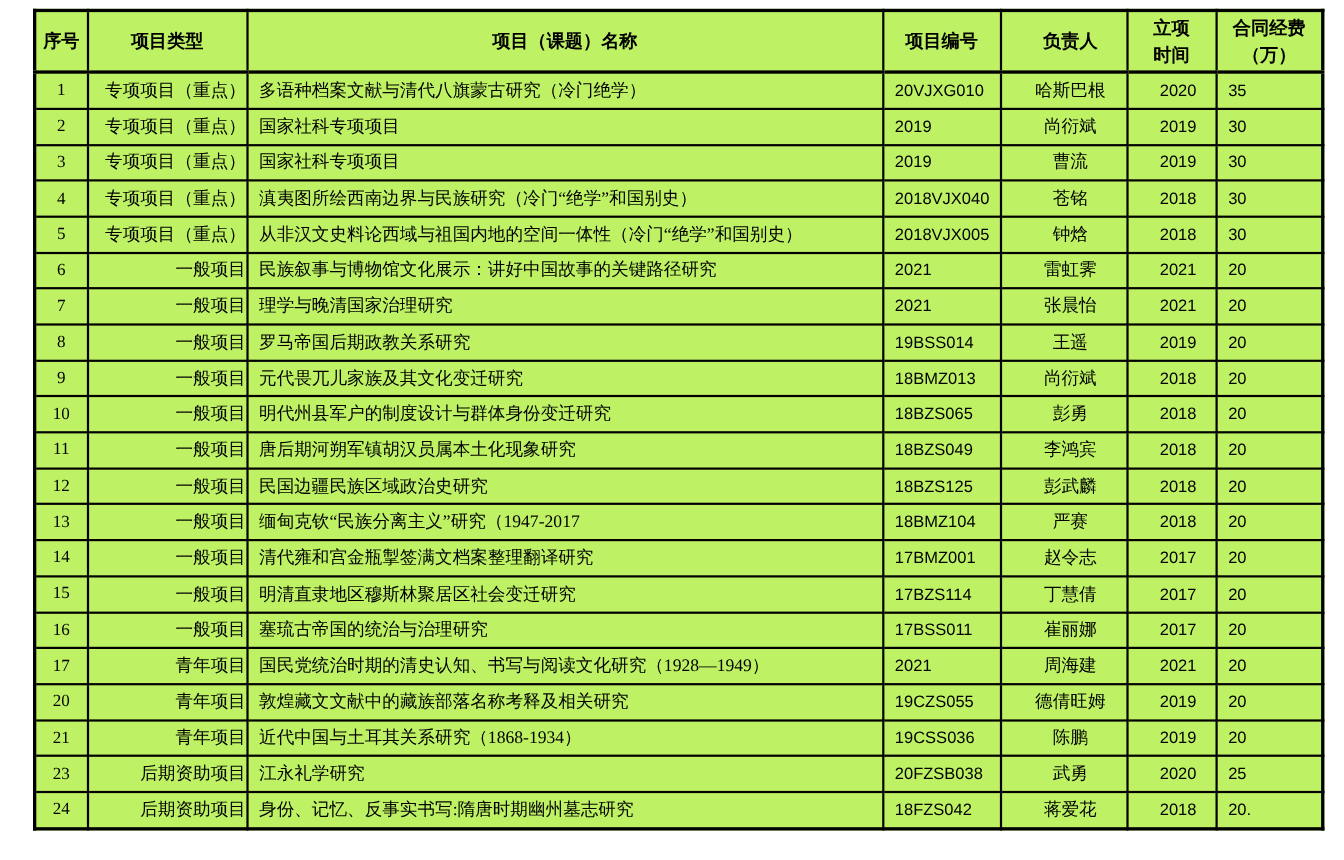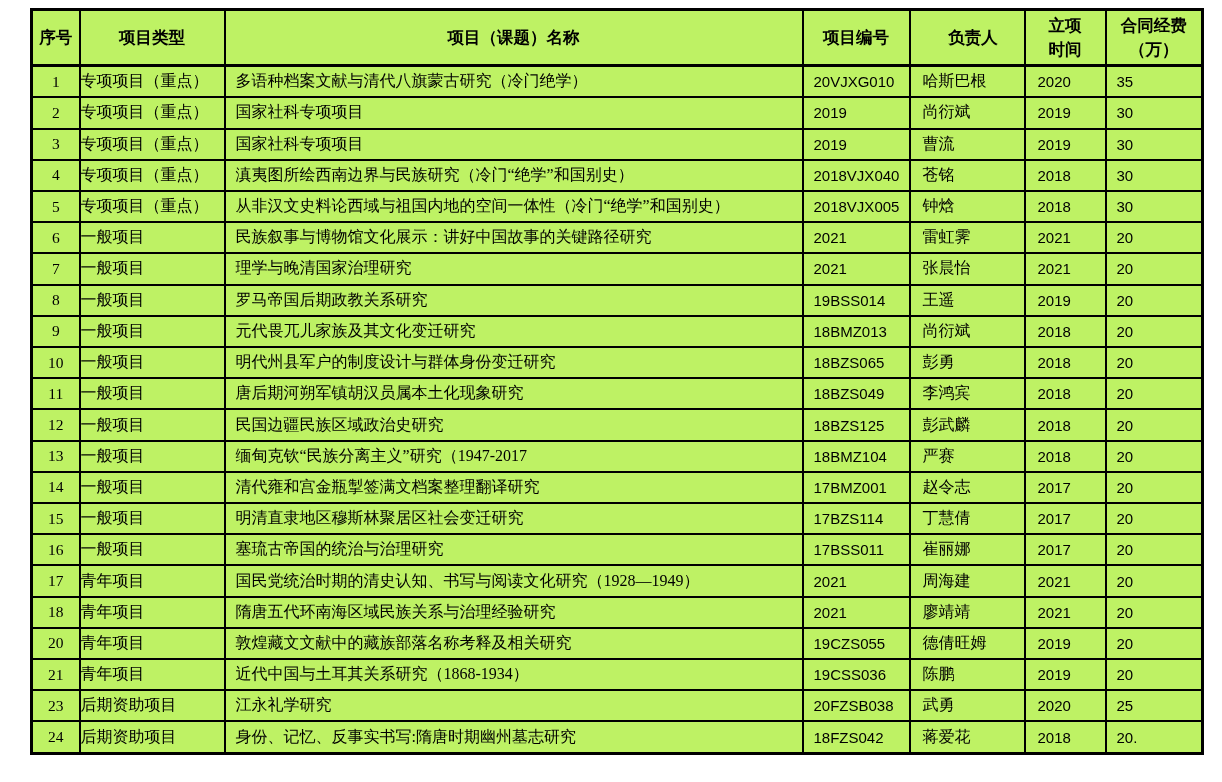--- a/index.html
+++ b/index.html
@@ -66,28 +66,28 @@
     vertical-align: middle;
     padding: 0;
     white-space: nowrap;
     overflow: hidden;
   }
   td.c-no {
     text-align: center;
     font-size: 15.5px;
   }
   td.c-type {
-    text-align: left;
+    text-align: right;
   }
   td.c-name, td.c-code, td.c-amount {
     text-align: left;
     padding-left: 10px;
   }
   td.c-leader, td.c-year {
-    text-align: left;
+    text-align: center;
     padding-left: 12px;
   }
   td.c-code, td.c-year, td.c-amount {
     font-family: "Liberation Sans", "DejaVu Sans", sans-serif;
     font-size: 15px;
   }
 </style>
 </head>
 <body>
 
@@ -263,29 +263,20 @@
         <tr>
           <td class="c-no">17</td>
           <td class="c-type">青年项目</td>
           <td class="c-name">国民党统治时期的清史认知、书写与阅读文化研究（1928—1949）</td>
           <td class="c-code">2021</td>
           <td class="c-leader">周海建</td>
           <td class="c-year">2021</td>
           <td class="c-amount">20</td>
         </tr>
         <tr>
-          <td class="c-no">18</td>
-          <td class="c-type">青年项目</td>
-          <td class="c-name">隋唐五代环南海区域民族关系与治理经验研究</td>
-          <td class="c-code">2021</td>
-          <td class="c-leader">廖靖靖</td>
-          <td class="c-year">2021</td>
-          <td class="c-amount">20</td>
-        </tr>
-        <tr>
           <td class="c-no">20</td>
           <td class="c-type">青年项目</td>
           <td class="c-name">敦煌藏文文献中的藏族部落名称考释及相关研究</td>
           <td class="c-code">19CZS055</td>
           <td class="c-leader">德倩旺姆</td>
           <td class="c-year">2019</td>
           <td class="c-amount">20</td>
         </tr>
         <tr>
           <td class="c-no">21</td>

